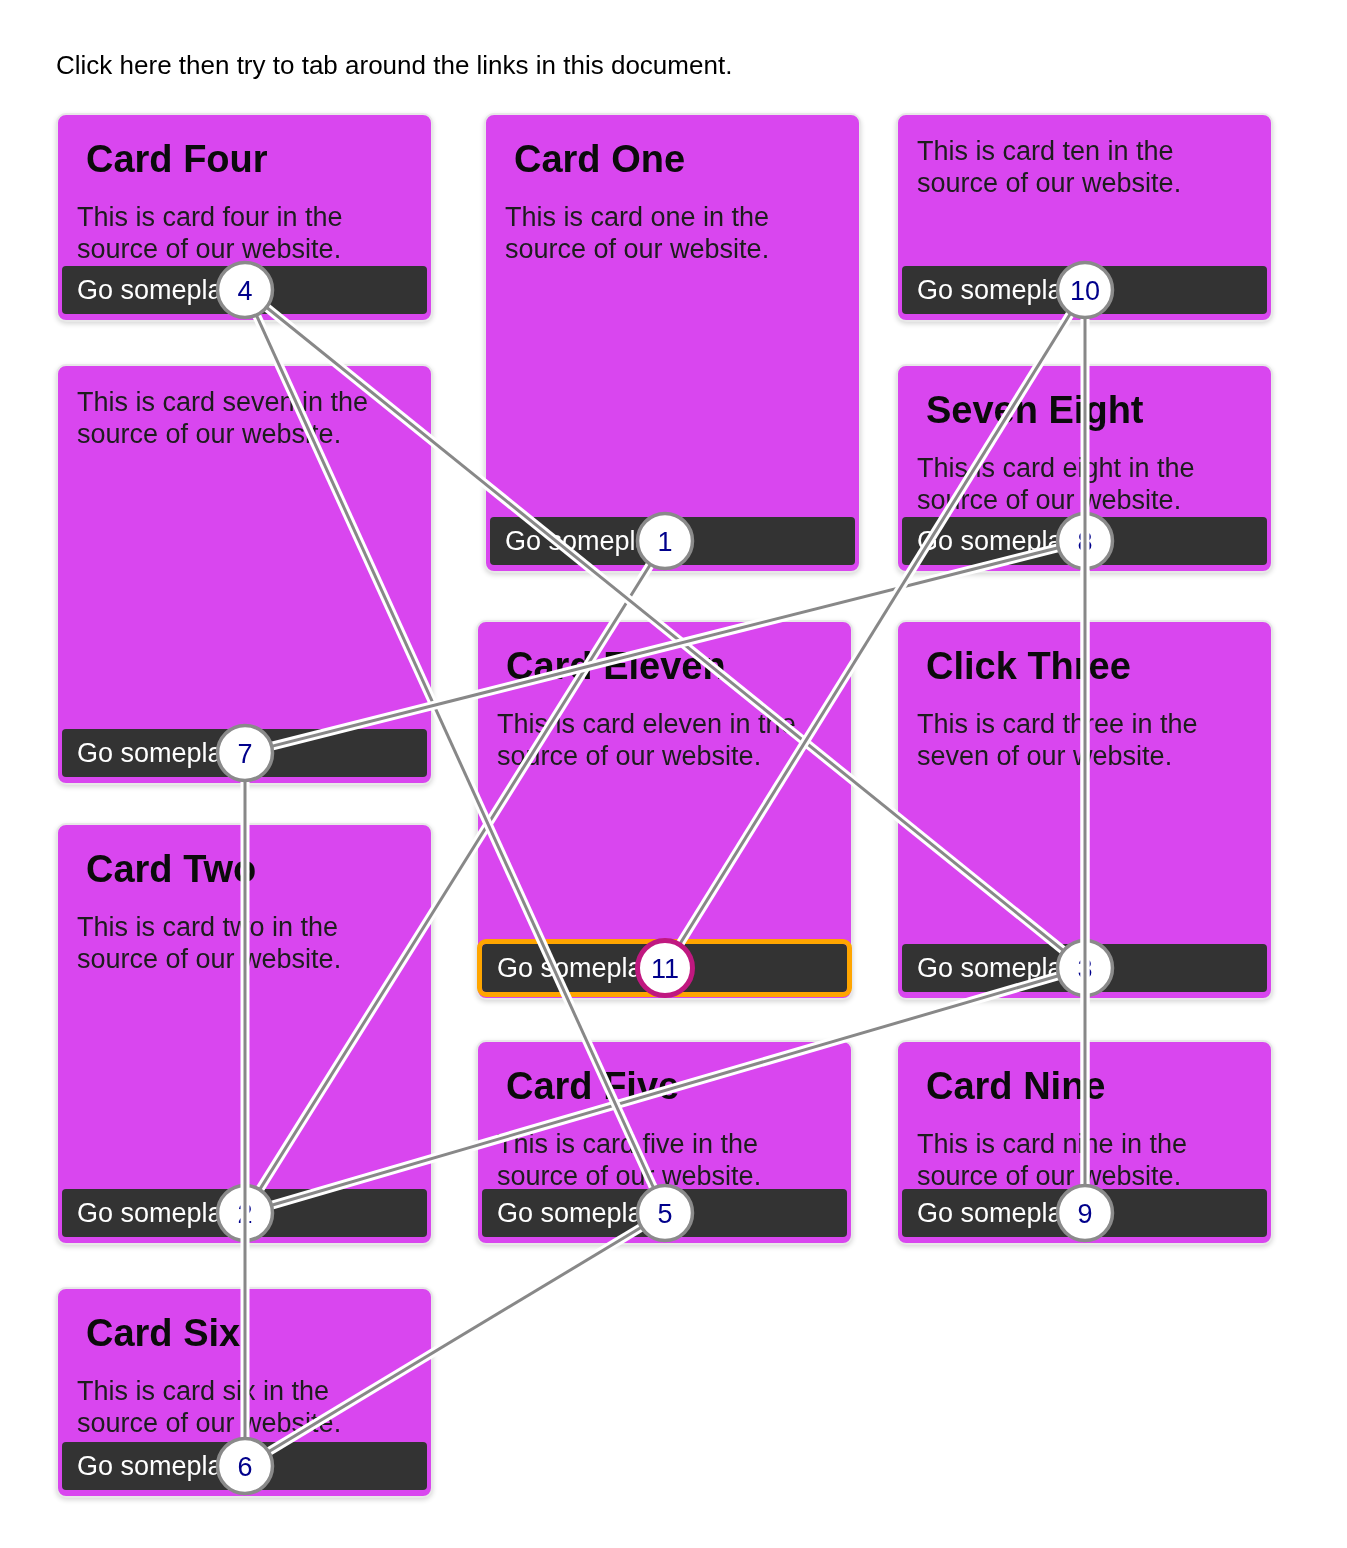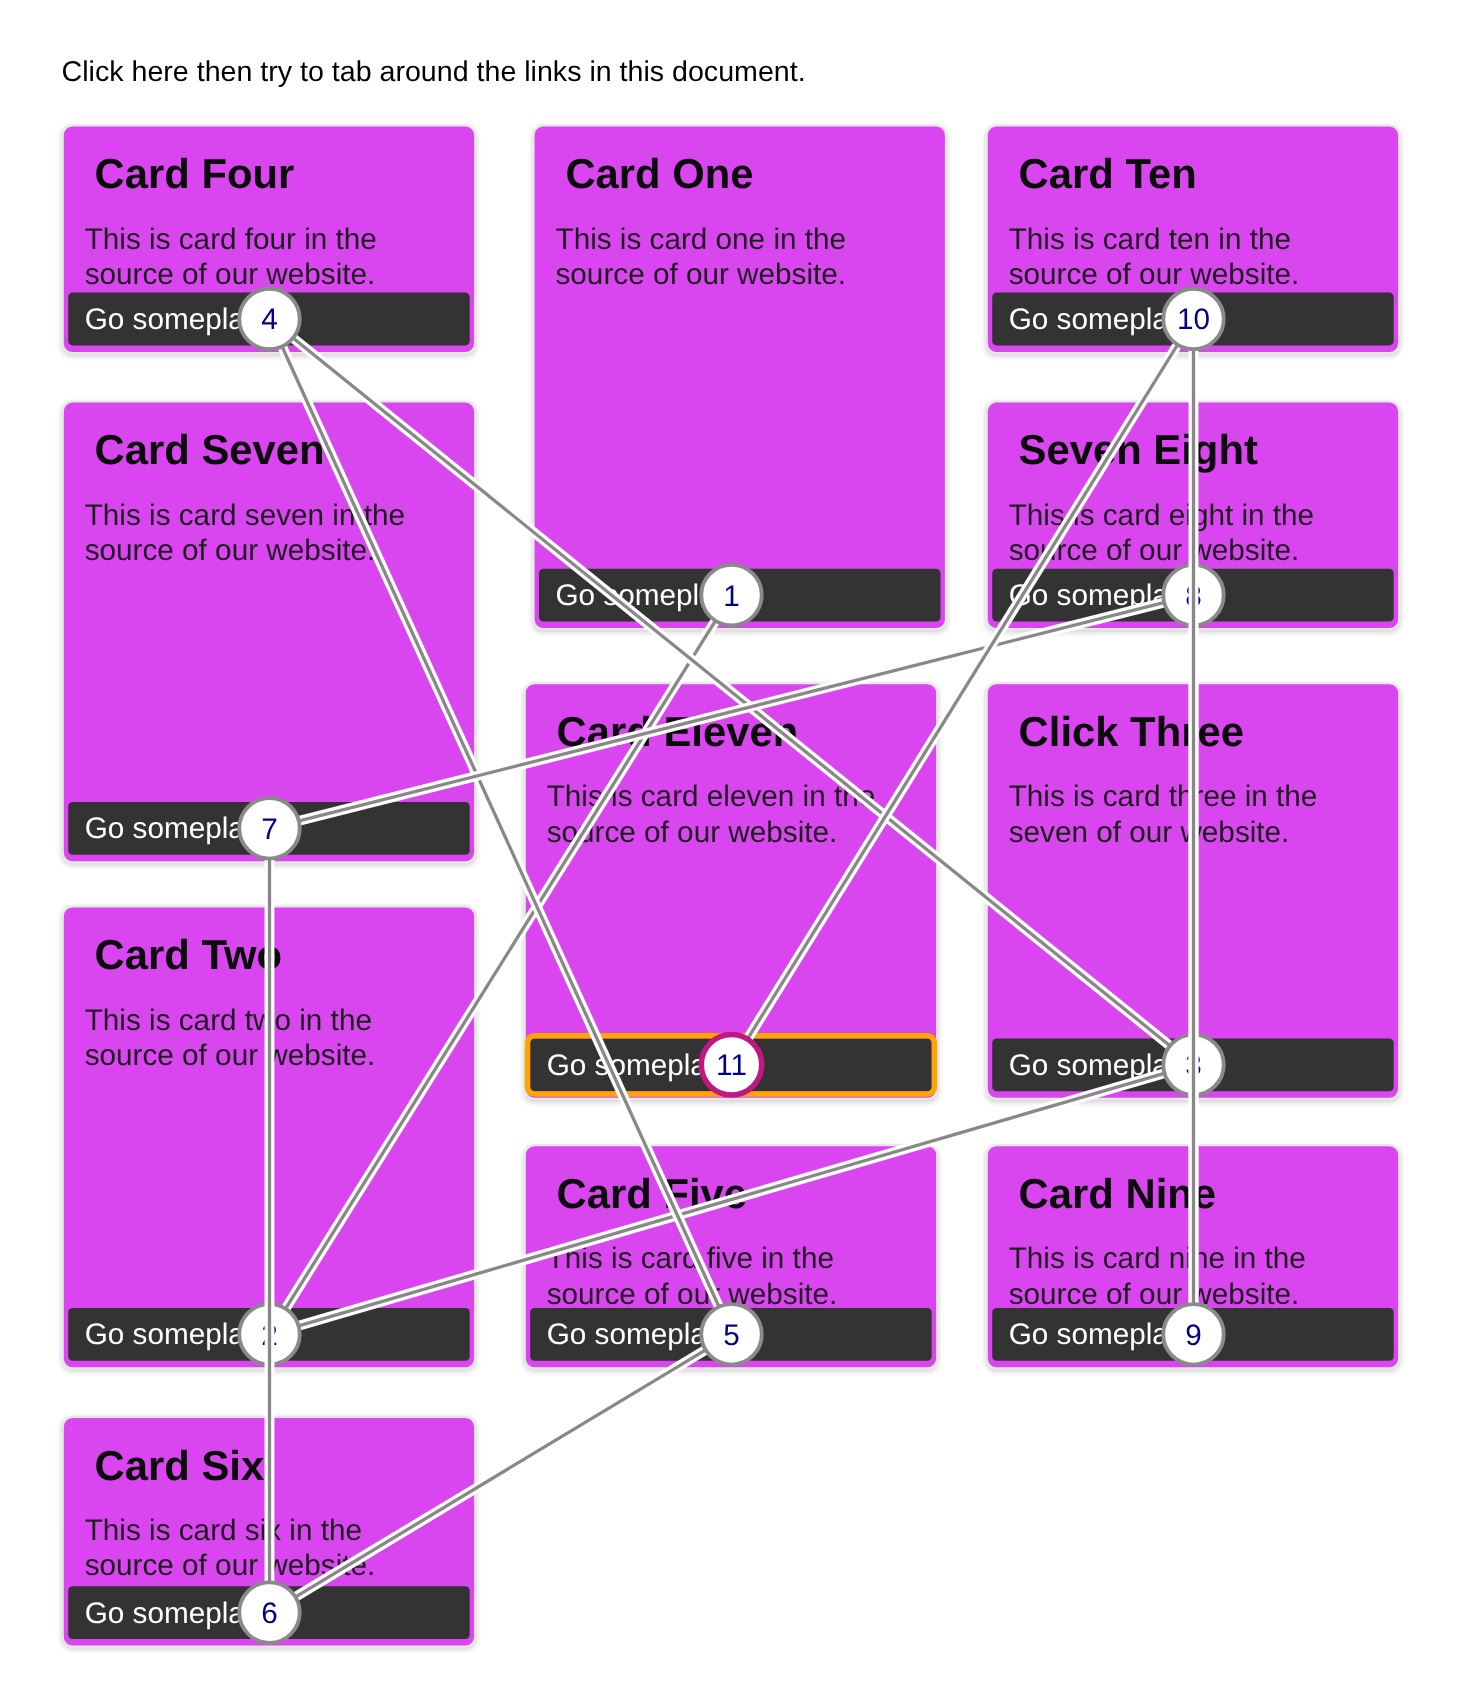--- a/index.html
+++ b/index.html
@@ -33,21 +33,20 @@
 
 <div id="stage">
   <p class="instruction">Click here then try to tab around the links in this document.</p>
 
   <div class="card pos-four">
     <h2 class="card-title">Card Four</h2>
     <p class="card-text">This is card four in the source of our website.</p>
     <a href="#" class="btn">Go someplace</a>
   </div>
   <div class="card pos-seven">
-    <h2 class="card-title">Card Seven</h2>
     <p class="card-text">This is card seven in the source of our website.</p>
     <a href="#" class="btn">Go someplace</a>
   </div>
   <div class="card pos-two">
     <h2 class="card-title">Card Two</h2>
     <p class="card-text">This is card two in the source of our website.</p>
     <a href="#" class="btn">Go someplace</a>
   </div>
   <div class="card pos-six">
     <h2 class="card-title">Card Six</h2>
@@ -65,21 +64,20 @@
     <p class="card-text">This is card eleven in the source of our website.</p>
     <a href="#" class="btn focused">Go someplace</a>
   </div>
   <div class="card pos-five">
     <h2 class="card-title">Card Five</h2>
     <p class="card-text">This is card five in the source of our website.</p>
     <a href="#" class="btn">Go someplace</a>
   </div>
 
   <div class="card pos-ten">
-    <h2 class="card-title">Card Ten</h2>
     <p class="card-text">This is card ten in the source of our website.</p>
     <a href="#" class="btn">Go someplace</a>
   </div>
   <div class="card pos-eight">
     <h2 class="card-title">Seven Eight</h2>
     <p class="card-text">This is card eight in the source of our website.</p>
     <a href="#" class="btn">Go someplace</a>
   </div>
   <div class="card pos-three">
     <h2 class="card-title">Click Three</h2>

